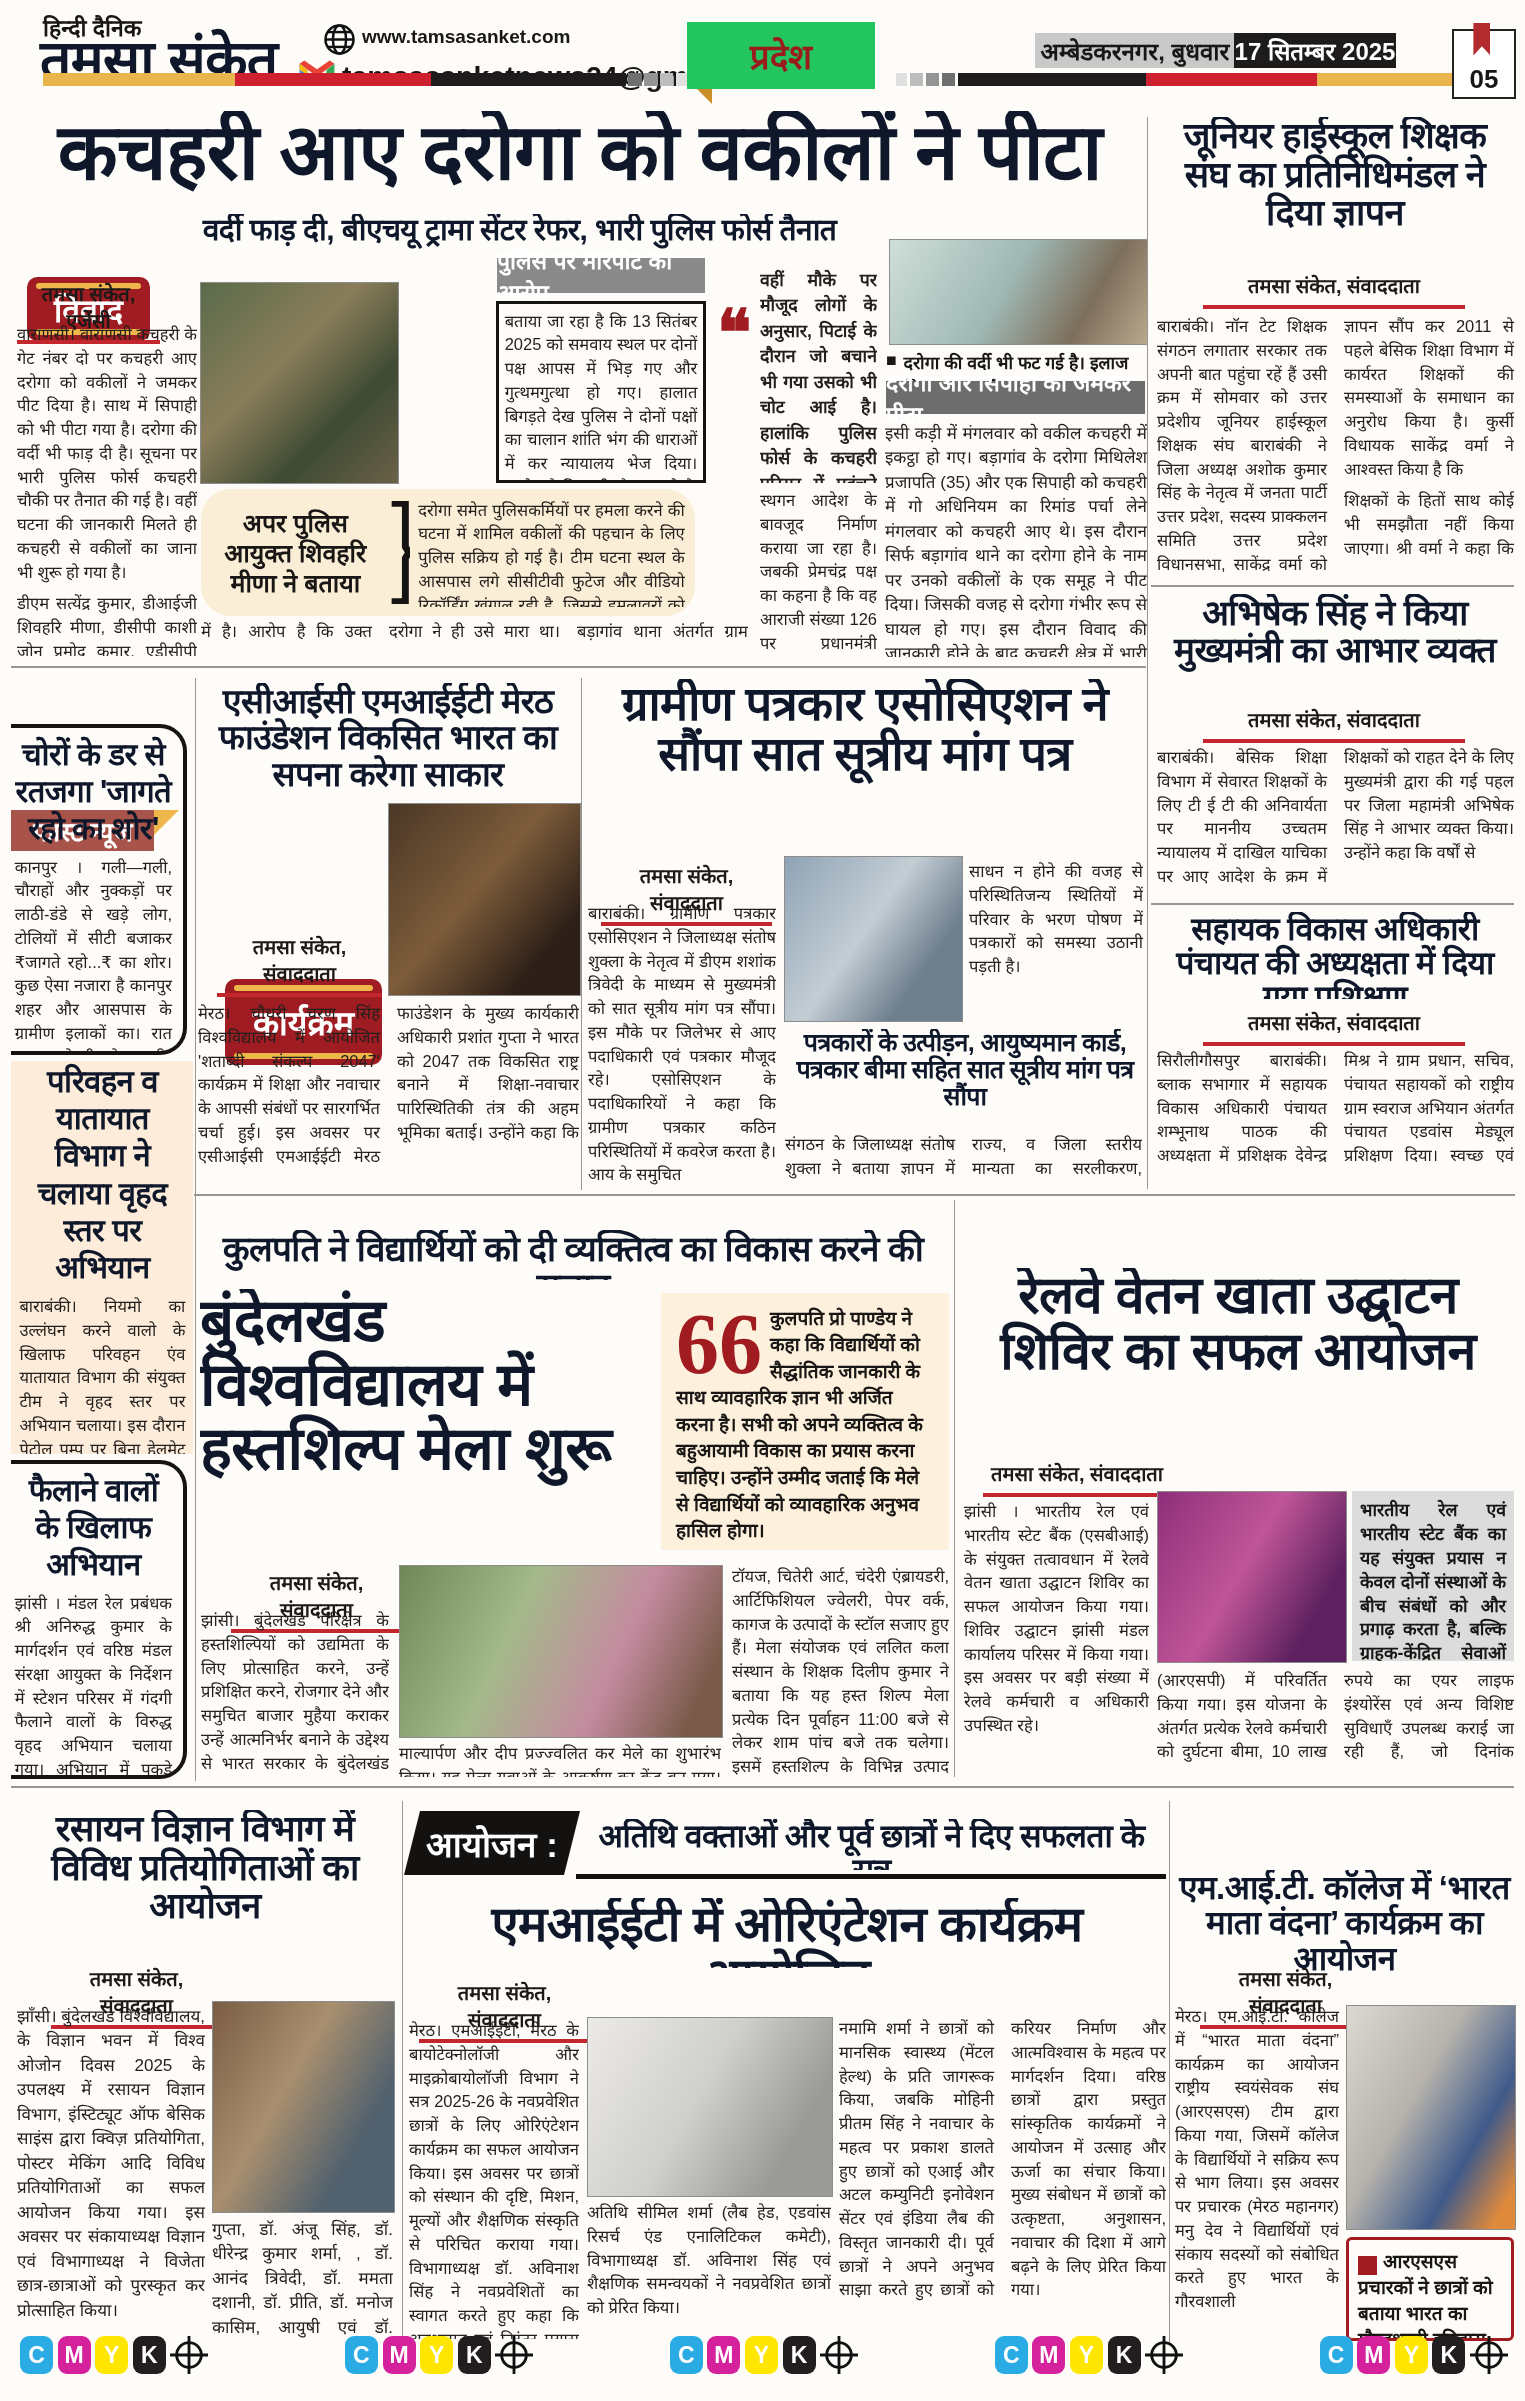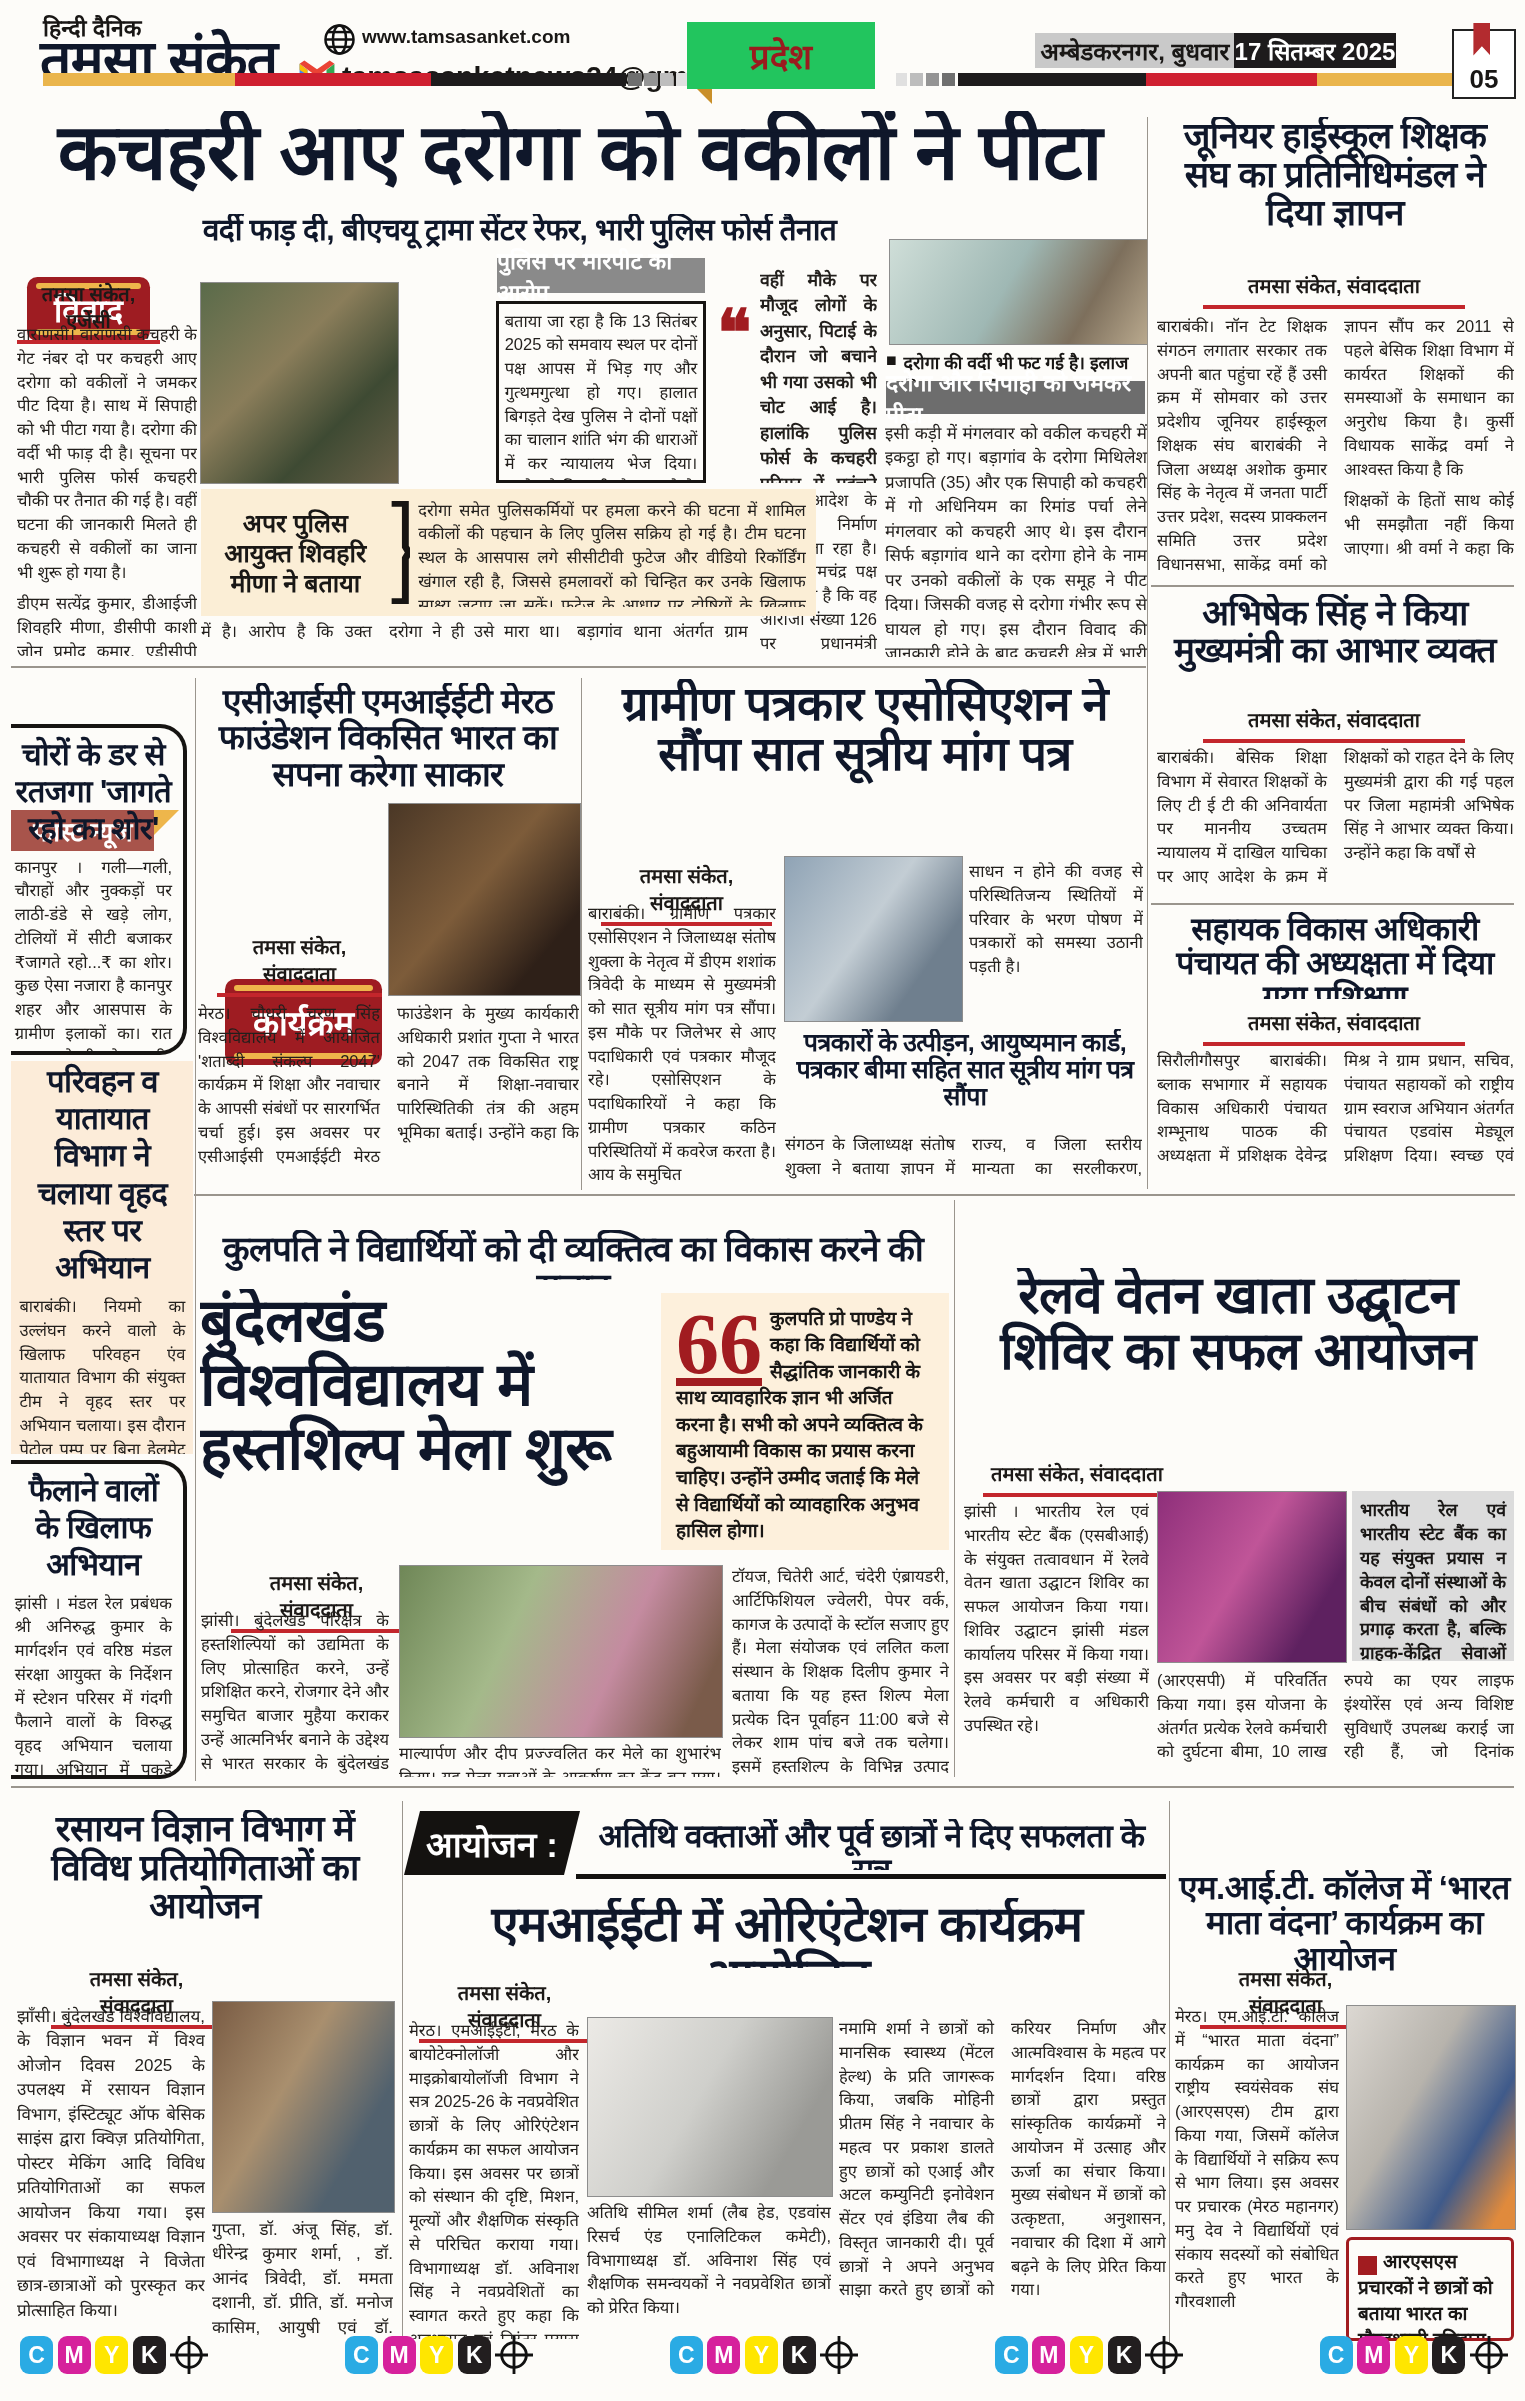--- a/index.html
+++ b/index.html
@@ -144,21 +144,21 @@
   <div class="abs photo ph-hospital" style="left:889px;top:239px;width:257px;height:104px;"></div>
   <div class="abs caption" style="left:886px;top:350px;width:259px;display:flex;gap:6.8px;align-items:flex-start;">
     <span>■</span>
     <span>दरोगा की वर्दी भी फट गई है। इलाज किया जा रहा है।</span>
   </div>
   <div class="abs graybar2" style="left:886px;top:381px;width:259px;height:33px;font-size:23px;">
       <span>दरोगा और सिपाही को जमकर पीटा</span>
     </div>
   <div class="abs bodytxt clip" style="left:885px;top:422px;width:262px;height:235px;font-size:17px;">इसी कड़ी में मंगलवार को वकील कचहरी में इकट्ठा हो गए। बड़ागांव के दरोगा मिथिलेश प्रजापति (35) और एक सिपाही को कचहरी में गो अधिनियम का रिमांड पर्चा लेने मंगलवार को कचहरी आए थे। इस दौरान सिर्फ बड़ागांव थाने का दरोगा होने के नाम पर उनको वकीलों के एक समूह ने पीट दिया। जिसकी वजह से दरोगा गंभीर रूप से घायल हो गए। इस दौरान विवाद की जानकारी होने के बाद कचहरी क्षेत्र में भारी संख्या में पुलिस फोर्स पहुंची तो मौके से वकील भी कचहरी से पलायन करने लगे। दारोगा को पीटकर घायल करने के बाद परिसर में काफी गहमागहमी रही। पुलिस फोर्स ने भी परिसर में पहुंचकर जांच पड़ताल और कार्रवाई शुरू कर दी।</div>
 
-  <div class="abs cream" style="left:201px;top:489px;width:615px;height:127px;display:flex;align-items:center;gap:8px;padding:8px 10.3px;box-sizing:border-box;">
+  <div class="abs cream" style="left:201px;top:489px;width:494px;height:127px;display:flex;align-items:center;gap:8px;padding:8px 10.3px;box-sizing:border-box;border-radius:30px;">
     <div style="width:168px;font-size:25px;font-weight:800;text-align:center;line-height:1.2;">अपर पुलिस आयुक्त शिवहरि मीणा ने बताया</div>
     <svg width="23" height="103" viewBox="0 0 20 90">
       <polyline points="4,2 16,2 16,40 19,45 16,50 16,88 4,88" fill="none" stroke="#161412" stroke-width="6"></polyline>
     </svg>
     <div class="bodytxt clip" style="flex:1;height:108px;font-size:16.5px;">दरोगा समेत पुलिसकर्मियों पर हमला करने की घटना में शामिल वकीलों की पहचान के लिए पुलिस सक्रिय हो गई है। टीम घटना स्थल के आसपास लगे सीसीटीवी फुटेज और वीडियो रिकॉर्डिंग खंगाल रही है, जिससे हमलावरों को चिन्हित कर उनके खिलाफ साक्ष्य जुटाए जा सकें। फुटेज के आधार पर दोषियों के खिलाफ कड़ी कार्रवाई की जाएगी।</div>
   </div>
 
   <div class="abs bodytxt cols3 clip" style="left:201px;top:620px;width:547px;height:38px;">में है। आरोप है कि उक्त दरोगा ने ही उसे मारा था। बड़ागांव थाना अंतर्गत ग्राम पुआरी खुर्द गांव के दो पट्टीदारों मोहित कुमार सिंह पुत्र मुन्ना लाल और प्रेमचंद्र मौर्या पुत्र स्व. दयाराम मौर्या के बीच जमीन विवाद से ही शुरू हुआ था। दरअसल, मोहित पक्ष का आरोप है कि आराजी संख्या 125 पर अस्थायी</div>
 
   <div class="abs div" style="left:11.4px;top:666px;width:1135px;height:1.7px;"></div>
@@ -223,21 +223,21 @@
   <div class="abs photo ph-memo" style="left:784px;top:856px;width:177px;height:164px;"></div>
   <div class="abs bodytxt clip" style="left:969px;top:860px;width:174px;height:160px;">साधन न होने की वजह से परिस्थितिजन्य स्थितियों में परिवार के भरण पोषण में पत्रकारों को समस्या उठानी पड़ती है।</div>
   <div class="abs hl ctr clip" style="left:787px;top:1029px;width:356px;height:96px;font-size:25px;font-weight:800;">पत्रकारों के उत्पीड़न, आयुष्यमान कार्ड, पत्रकार बीमा सहित सात सूत्रीय मांग पत्र सौंपा</div>
   <div class="abs bodytxt cols2 clip" style="left:785px;top:1133px;width:357px;height:55px;">संगठन के जिलाध्यक्ष संतोष शुक्ला ने बताया ज्ञापन में राज्य, व जिला स्तरीय मान्यता का सरलीकरण, आयुष्मान कार्ड, पत्रकारों पर प्राथमिकी दर्ज करने से पूर्व राजपत्रित अधिकारी से जांच, पत्रकारों का उत्पीड़न बंद करने तथा पत्रकार बीमा सहित सात सूत्रीय मांगें रखी गईं।</div>
 
   <div class="abs div" style="left:194px;top:1194px;width:1321px;height:1.7px;"></div>
 
   <div class="abs hl ctr clip" style="left:208px;top:1230px;width:730px;height:50px;font-size:35px;font-weight:800;">कुलपति ने विद्यार्थियों को दी व्यक्तित्व का विकास करने की सलाह</div>
   <div class="abs hl clip" style="left:200px;top:1289px;width:453px;height:262px;font-size:60px;">बुंदेलखंड विश्वविद्यालय में हस्तशिल्प मेला शुरू</div>
   <div class="abs quotebox clip" style="left:661px;top:1293px;width:288px;height:257px;box-sizing:border-box;">
-    <span class="qmark" style="float:left;font-size:86px;line-height:0.9;margin-right:8px;text-decoration:underline;">66</span>
+    <span class="qmark" style="float:left;font-size:86px;line-height:0.9;margin-right:8px;">66</span>
     <span style="font-size:19px;font-weight:700;line-height:1.4;text-align:justify;">कुलपति प्रो पाण्डेय ने कहा कि विद्यार्थियों को सैद्धांतिक जानकारी के साथ व्यावहारिक ज्ञान भी अर्जित करना है। सभी को अपने व्यक्तित्व के बहुआयामी विकास का प्रयास करना चाहिए। उन्होंने उम्मीद जताई कि मेले से विद्यार्थियों को व्यावहारिक अनुभव हासिल होगा।</span>
   </div>
   <div class="abs byl" style="left:231px;top:1569px;width:171px;">तमसा संकेत, संवाददाता</div>
   <div class="abs bodytxt clip" style="left:201px;top:1609px;width:188px;height:168px;">झांसी। बुंदेलखंड परिक्षेत्र के हस्तशिल्पियों को उद्यमिता के लिए प्रोत्साहित करने, उन्हें प्रशिक्षित करने, रोजगार देने और समुचित बाजार मुहैया कराकर उन्हें आत्मनिर्भर बनाने के उद्देश्य से भारत सरकार के बुंदेलखंड मेगा क्लस्टर प्रोजेक्ट के तहत बुंदेलखंड विश्वविद्यालय परिसर में दस दिवसीय हस्त-शिल्प मेला सोमवार को शुरू हो गया। बुंदेलखंड विश्वविद्यालय के कुलपति प्रो मुकेश पाण्डेय ने विद्यार्थियों को अपने व्यक्तित्व का बहुआयामी विकास करने की सलाह दी।</div>
   <div class="abs photo ph-fair" style="left:399px;top:1565px;width:322px;height:171px;"></div>
   <div class="abs bodytxt clip" style="left:399px;top:1742px;width:322px;height:35px;">माल्यार्पण और दीप प्रज्ज्वलित कर मेले का शुभारंभ किया। यह मेला युवाओं के आकर्षण का केंद्र बन गया। इस मेले में सर्वाधिक भीड़ डिजाइनर फ्रेम बनाने वाले हस्त शिल्पियों के पास जुटी। थीमेटिक एक्जिबिशन 2025 के नाम से आयोजित इस मेले का आयोजन उत्तर प्रदेश राज्य कृषि एवं ग्रामीण विकास निगम लिमिटेड, लखनऊ के तत्वावधान में किया गया है। यह मेला बुंदेलखंड विश्वविद्यालय के पत्रकारिता संस्थान के सामने 24 सितंबर 2025 तक चलेगा। इस मेले में बुंदेलखंड के सभी जिलों के कारपेट, दरी, लकड़ी के खिलौने, सॉफ्ट</div>
   <div class="abs bodytxt clip" style="left:732px;top:1565px;width:217px;height:213px;">टॉयज, चितेरी आर्ट, चंदेरी एंब्रायडरी, आर्टिफिशियल ज्वेलरी, पेपर वर्क, कागज के उत्पादों के स्टॉल सजाए हुए हैं। मेला संयोजक एवं ललित कला संस्थान के शिक्षक दिलीप कुमार ने बताया कि यह हस्त शिल्प मेला प्रत्येक दिन पूर्वाहन 11:00 बजे से लेकर शाम पांच बजे तक चलेगा। इसमें हस्तशिल्प के विभिन्न उत्पाद बिक्री के लिए उपलब्ध रहेंगे। आज पहले दिन दोपहर बाद युवाओं की भारी भीड़ मेला उद्घाटन मौके पर जुटी। अधिकांश युवा आर्टिफिशियल ज्वैलरी, कांच के खिलौने, डिजाइनर पिक्चर फ्रेम बनाने वाले हस्तशिल्पों के स्टाल पर जमे दिखे। शुरुआत में कुलपति प्रो पाण्डेय और सभी अतिथियों का स्वागत स्मृति चिह्न देकर किया गया।</div>
 
   <div class="abs div" style="left:954px;top:1200px;width:1.1px;height:577px;"></div>
 

